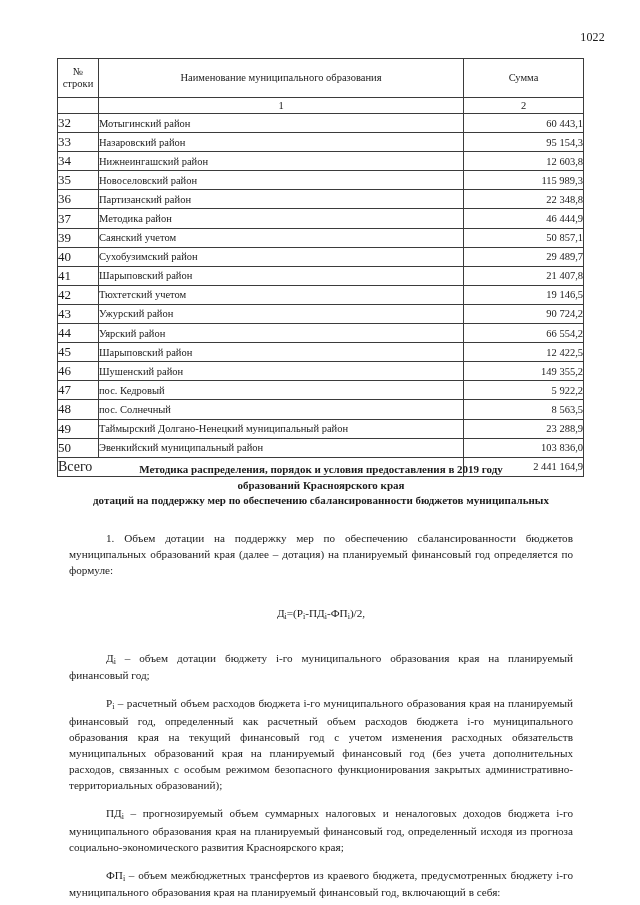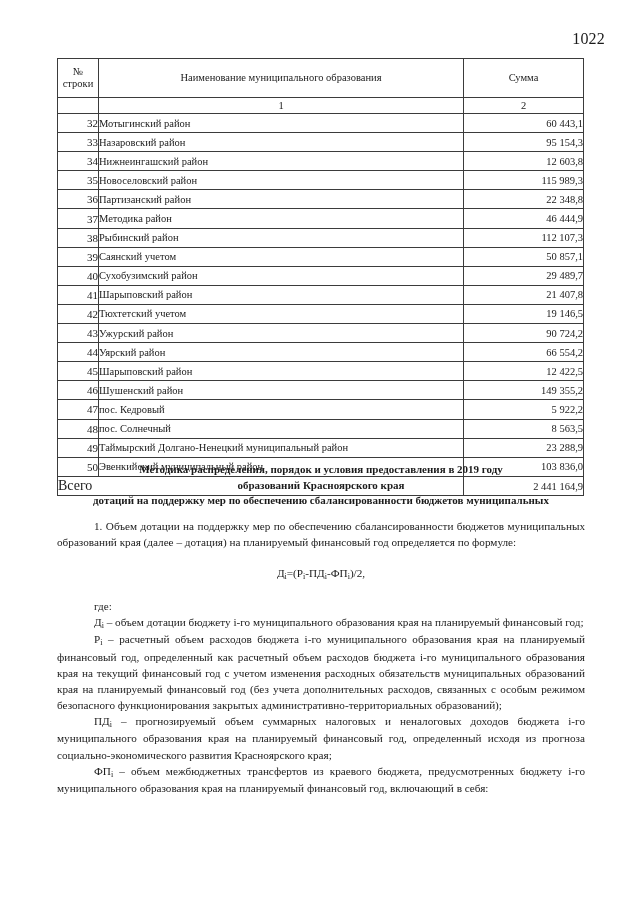--- a/index.html
+++ b/index.html
@@ -20,21 +20,21 @@
     width: 640px;
     height: 905px;
     box-sizing: border-box;
     padding: 0;
   }
   
   .page-number {
     position: absolute;
     top: 30px;
     right: 35px;
-    font-size: 16px;
+    font-size: 12px;
     letter-spacing: 0.2px;
   }
 
   
   .table-wrap {
     position: absolute;
     left: 57px;
     top: 58px;
     width: 526px;
   }
@@ -60,23 +60,23 @@
     line-height: 1.15;
     font-size: 10.5px;
     padding: 2px 3px;
   }
   .numline-cell {
     text-align: center;
     height: 15px;
     font-size: 10.5px;
   }
   .row-num {
-    text-align: right;
+    text-align: left;
     height: 18.1px;
-    font-size: 11px;
+    font-size: 13px;
   }
   .row-name {
     text-align: left;
     padding-left: 7px;
     height: 18.1px;
     font-size: 10.5px;
     white-space: nowrap;
   }
   .row-sum {
     text-align: right;
@@ -105,21 +105,21 @@
   }
   .body-block {
     position: absolute;
     left: 57px;
     top: 518px;
     width: 528px;
     font-size: 11.2px;
     line-height: 1.44;
   }
   p.just {
-    margin: 0;
+    margin: 12px;
     text-align: justify;
     text-justify: inter-word;
     text-indent: 37px;
   }
   .formula {
     margin: 0;
     text-align: center;
     text-indent: 0;
     padding-top: 15px;
     padding-bottom: 15px;
@@ -189,25 +189,20 @@
             <td class="row-num">36</td>
             <td class="row-name">Партизанский район</td>
             <td class="row-sum">22 348,8</td>
           </tr>
           <tr>
             <td class="row-num">37</td>
             <td class="row-name">Методика район</td>
             <td class="row-sum">46 444,9</td>
           </tr>
           <tr>
-            <td class="row-num">38</td>
-            <td class="row-name">Рыбинский район</td>
-            <td class="row-sum">112 107,3</td>
-          </tr>
-          <tr>
             <td class="row-num">39</td>
             <td class="row-name">Саянский учетом</td>
             <td class="row-sum">50 857,1</td>
           </tr>
           <tr>
             <td class="row-num">40</td>
             <td class="row-name">Сухобузимский район</td>
             <td class="row-sum">29 489,7</td>
           </tr>
           <tr>
@@ -274,21 +269,20 @@
     <div>дотаций на поддержку мер по обеспечению сбалансированности бюджетов муниципальных</div>
   </div>
 
   <div class="body-block">
     <p class="just">1. Объем дотации на поддержку мер по обеспечению сбалансированности бюджетов муниципальных образований края (далее – дотация) на планируемый финансовый год определяется по формуле:</p>
 
     <p class="formula">
       <span>Д</span><sub>i</sub><span>=(Р</span><sub>i</sub><span>-ПД</span><sub>i</sub><span>-ФП</span><sub>i</sub><span>)/2,</span>
     </p>
 
-    <p class="gde">где:</p>
 
     <p class="just"><span>Д</span><sub>i</sub><span> – объем дотации бюджету i-го муниципального образования края на планируемый финансовый год;</span></p>
 
     <p class="just"><span>Р</span><sub>i</sub><span> – расчетный объем расходов бюджета i-го муниципального образования края на планируемый финансовый год, определенный как расчетный объем расходов бюджета i-го муниципального образования края на текущий финансовый год с учетом изменения расходных обязательств муниципальных образований края на планируемый финансовый год (без учета дополнительных расходов, связанных с особым режимом безопасного функционирования закрытых административно-территориальных образований);</span></p>
 
     <p class="just"><span>ПД</span><sub>i</sub><span> – прогнозируемый объем суммарных налоговых и неналоговых доходов бюджета i-го муниципального образования края на планируемый финансовый год, определенный исходя из прогноза социально-экономического развития Красноярского края;</span></p>
 
     <p class="just"><span>ФП</span><sub>i</sub><span> – объем межбюджетных трансфертов из краевого бюджета, предусмотренных бюджету i-го муниципального образования края на планируемый финансовый год, включающий в себя:</span></p>
   </div>
 

